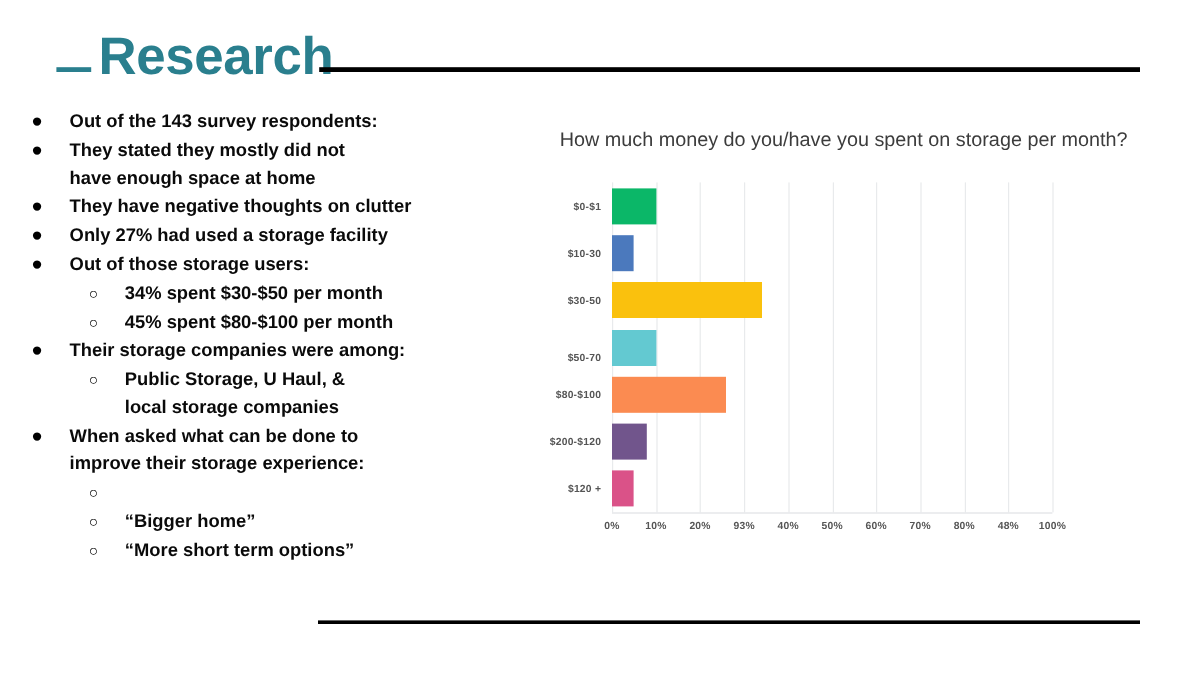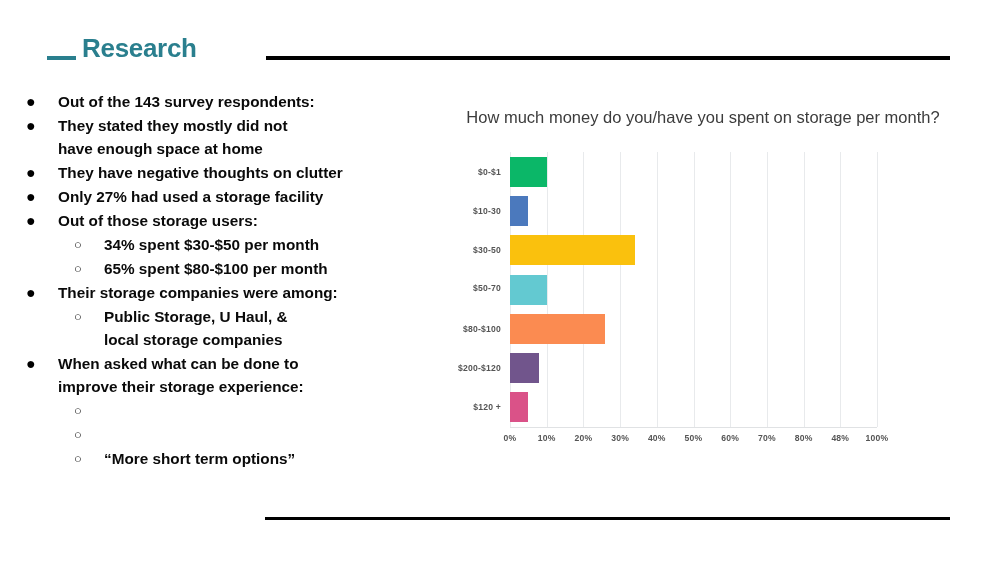--- a/index.html
+++ b/index.html
@@ -29,21 +29,21 @@
     left: 47px;
     top: 42px;
     width: 29px;
     height: 4px;
     background: #2a7f8e;
   }
   #page-title {
     position: absolute;
     left: 82px;
     top: 12px;
-    font-size: 26px;
+    font-size: 44px;
     font-weight: bold;
     color: #2a7f8e;
     letter-spacing: -0.3px;
     line-height: 44px;
     white-space: nowrap;
   }
   #title-rule {
     position: absolute;
     left: 266px;
     top: 42px;
@@ -218,56 +218,57 @@
     <div class="bullet-item lvl1">
       <span class="bullet-marker">●</span>
       <span class="bullet-text">Out of those storage users:</span>
     </div>
     <div class="bullet-item lvl2">
       <span class="bullet-marker">○</span>
       <span class="bullet-text">34% spent $30-$50 per month</span>
     </div>
     <div class="bullet-item lvl2">
       <span class="bullet-marker">○</span>
-      <span class="bullet-text">65% spent $80-$100 per month</span>
+      <span class="bullet-text">45% spent $80-$100 per month</span>
     </div>
     <div class="bullet-item lvl1">
       <span class="bullet-marker">●</span>
       <span class="bullet-text">Their storage companies were among:</span>
     </div>
     <div class="bullet-item lvl2">
       <span class="bullet-marker">○</span>
       <span class="bullet-text">Public Storage, U Haul, &amp;
 local storage companies</span>
     </div>
     <div class="bullet-item lvl1">
       <span class="bullet-marker">●</span>
       <span class="bullet-text">When asked what can be done to
 improve their storage experience:</span>
     </div>
     <div class="bullet-item lvl2">
       <span class="bullet-marker">○</span>
     </div>
     <div class="bullet-item lvl2">
       <span class="bullet-marker">○</span>
+      <span class="bullet-text">“Bigger home”</span>
     </div>
     <div class="bullet-item lvl2">
       <span class="bullet-marker">○</span>
       <span class="bullet-text">“More short term options”</span>
     </div>
   </div>
 
 <div id="chart">
   <div id="chart-title">How much money do you/have you spent on storage per month?</div>
   <div id="plot-wrap">
     <div id="y-labels">
         <div class="y-label" style="top: 19.6429px;">$0-$1</div>
         <div class="y-label" style="top: 58.9286px;">$10-30</div>
         <div class="y-label" style="top: 98.2143px;">$30-50</div>
-        <div class="y-label" style="top: 136px;">$50-70</div>
+        <div class="y-label" style="top: 146px;">$50-70</div>
         <div class="y-label" style="top: 176.786px;">$80-$100</div>
         <div class="y-label" style="top: 216.071px;">$200-$120</div>
         <div class="y-label" style="top: 255.357px; padding-left: 14px;">$120 +</div>
       </div>
     <div id="plot-area">
         <div class="gridline" style="left: 0px;"></div>
         <div class="gridline" style="left: 36.7px;"></div>
         <div class="gridline" style="left: 73.4px;"></div>
         <div class="gridline" style="left: 110.1px;"></div>
         <div class="gridline" style="left: 146.8px;"></div>
@@ -283,21 +284,21 @@
         <div class="bar" style="width: 36.7px; top: 137.5px; background: rgb(99, 201, 209);"></div>
         <div class="bar" style="width: 95.42px; top: 176.786px; background: rgb(251, 139, 81);"></div>
         <div class="bar" style="width: 29.36px; top: 216.071px; background: rgb(113, 85, 140);"></div>
         <div class="bar" style="width: 18.35px; top: 255.357px; background: rgb(218, 82, 136);"></div>
       </div>
     <div id="axis-baseline"></div>
     <div id="x-labels">
         <div class="x-label" style="left: 0px;">0%</div>
         <div class="x-label" style="left: 36.7px;">10%</div>
         <div class="x-label" style="left: 73.4px;">20%</div>
-        <div class="x-label" style="left: 110.1px;">30%</div>
+        <div class="x-label" style="left: 110.1px;">93%</div>
         <div class="x-label" style="left: 146.8px;">40%</div>
         <div class="x-label" style="left: 183.5px;">50%</div>
         <div class="x-label" style="left: 220.2px;">60%</div>
         <div class="x-label" style="left: 256.9px;">70%</div>
         <div class="x-label" style="left: 293.6px;">80%</div>
         <div class="x-label" style="left: 330.3px;">48%</div>
         <div class="x-label" style="left: 367px;">100%</div>
       </div>
   </div>
 </div>

